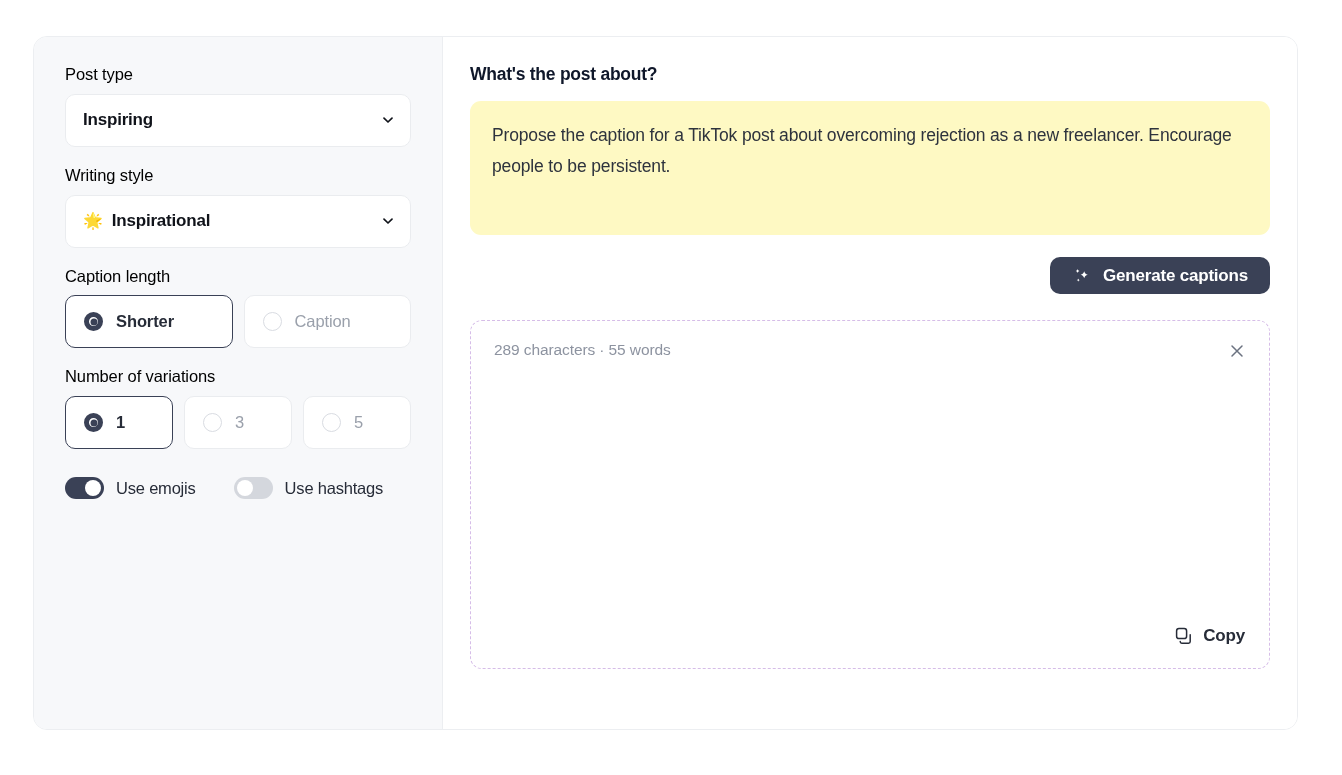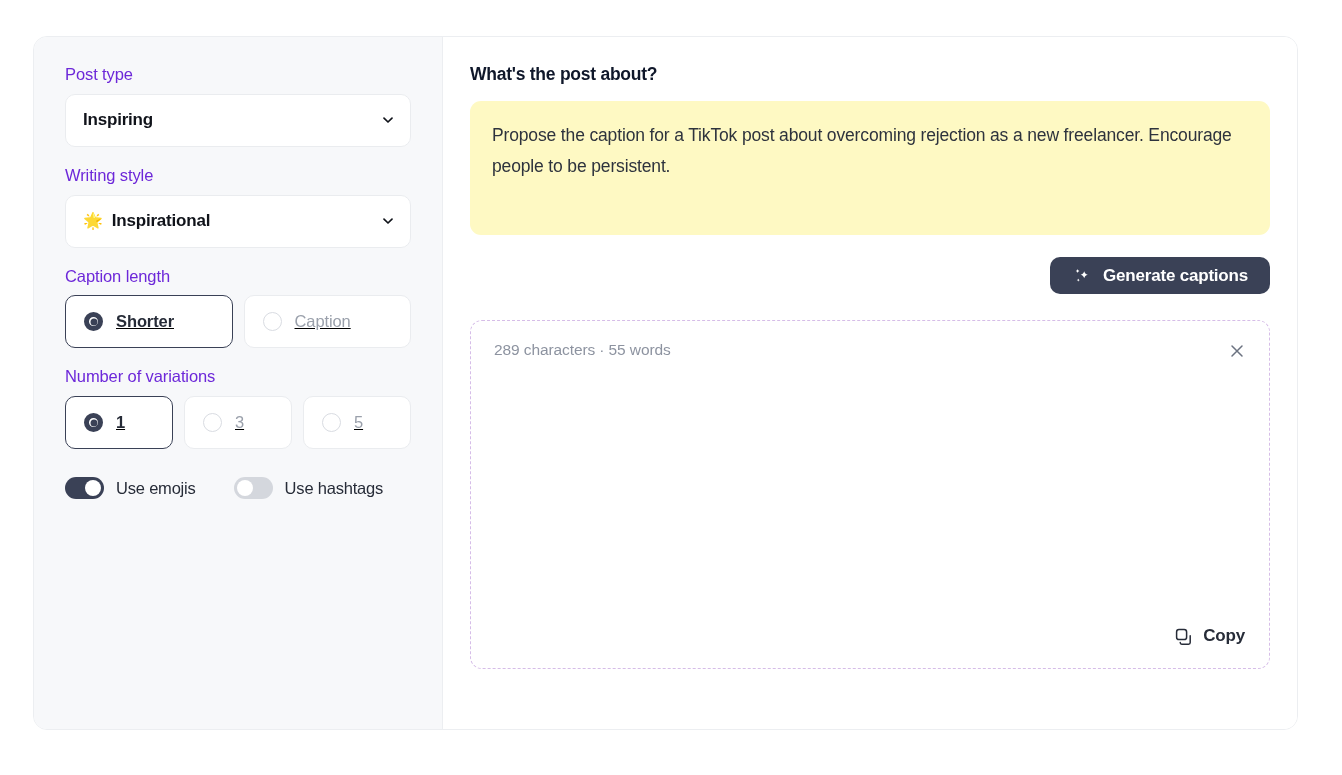--- a/index.html
+++ b/index.html
@@ -31,21 +31,21 @@
   .left-panel {
     width: 409px;
     flex: 0 0 409px;
     background: #f7f8fa;
     border-right: 1px solid #eceef1;
     padding: 28px 31px 0 31px;
   }
 
   .field-label {
     font-size: 16.5px;
-    color: #6d28d9;
+    color: #000000;
     letter-spacing: -0.1px;
     margin: 0 0 9px 0;
     line-height: 1.2;
   }
   .field-group { margin-bottom: 19px; }
 
   .select-box {
     height: 53px;
     background: #ffffff;
     border: 1px solid #eaecef;
@@ -77,21 +77,20 @@
   .option-btn {
     height: 53px;
     background: #ffffff;
     border: 1px solid #eaecef;
     border-radius: 10px;
     display: flex;
     align-items: center;
     padding-left: 18px;
     gap: 13px;
     cursor: pointer;
-    text-decoration: underline;
   }
   .option-btn.selected { border: 1.6px solid #3a4156; }
 
   .radio {
     width: 19px; height: 19px; flex: 0 0 19px;
     border-radius: 50%;
     border: 1.6px solid #d9dce2;
     background: #ffffff;
     position: relative;
   }
@@ -245,21 +244,21 @@
     letter-spacing: -0.15px;
     margin: 0 0 28px 0;
   }
   .result-para:last-child { margin-bottom: 0; }
 
   .copy-row {
     position: absolute;
     right: 24px;
     bottom: 22px;
     display: inline-flex;
-    align-items: flex-end;
+    align-items: center;
     gap: 10px;
     cursor: pointer;
   }
   .copy-icon { width: 18px; height: 18px; flex: 0 0 18px; }
   .copy-icon svg { display: block; }
   .copy-label {
     font-size: 17px;
     font-weight: bold;
     color: #272c38;
     letter-spacing: -0.2px;

